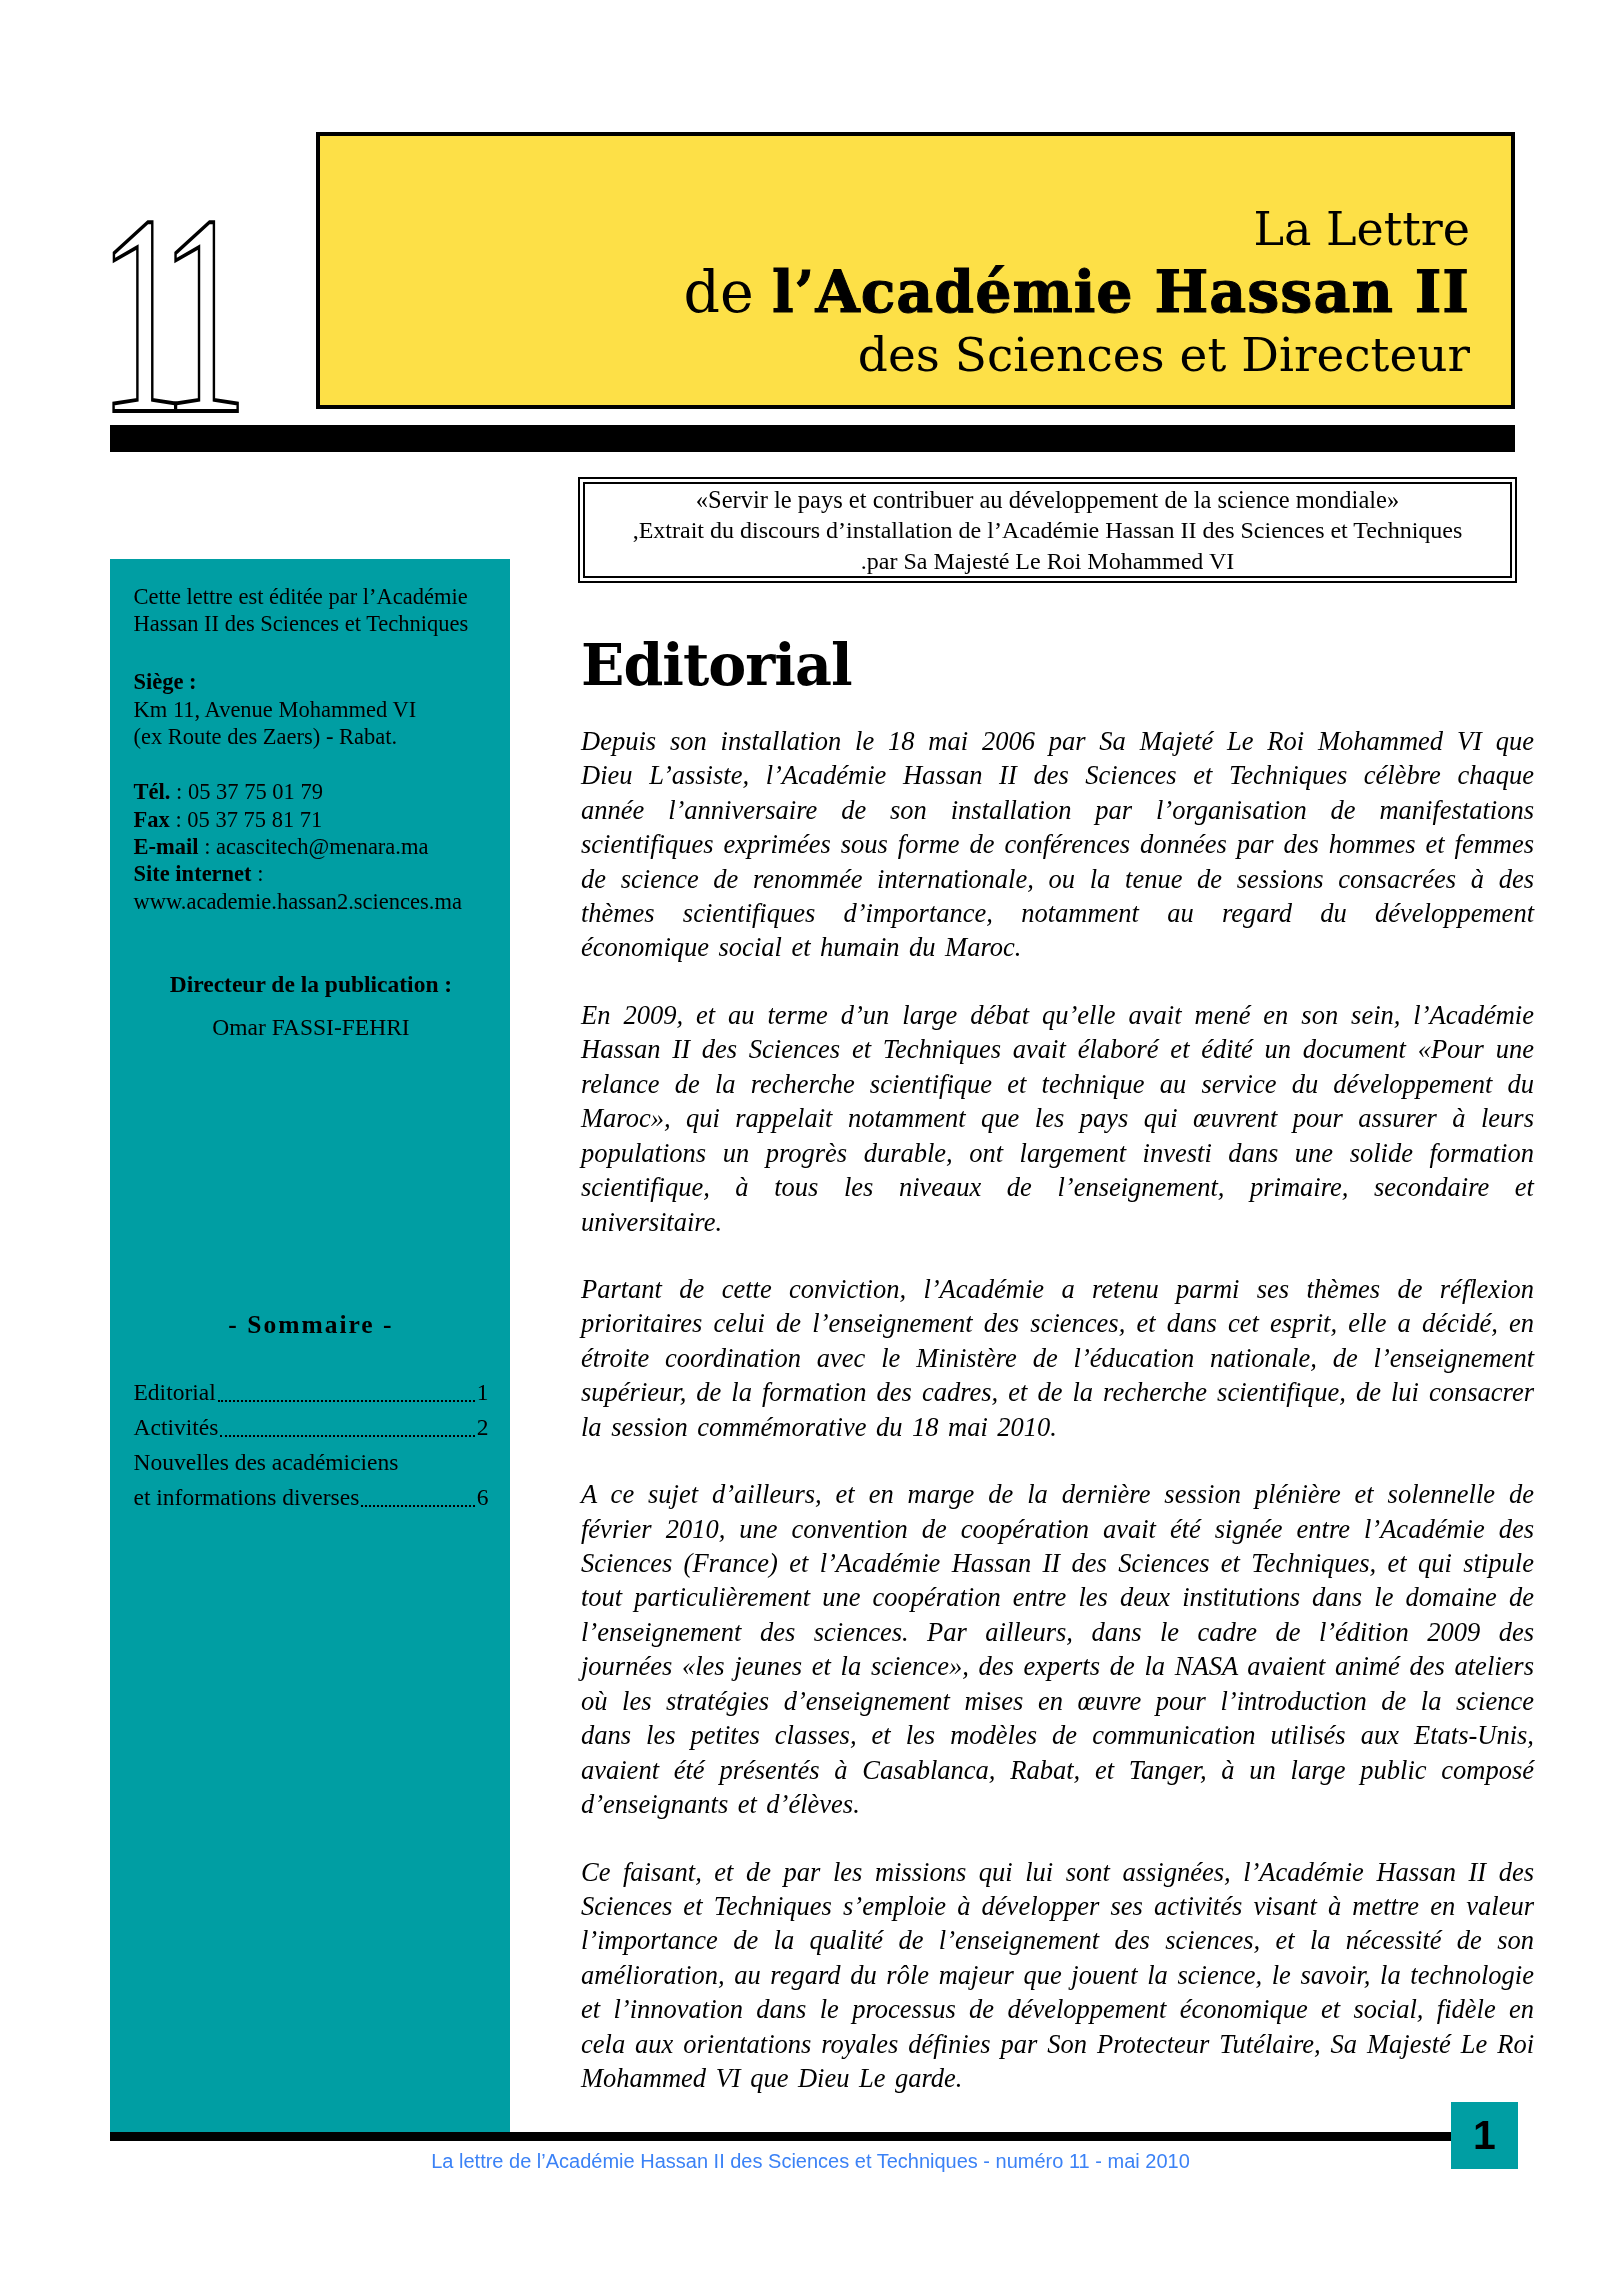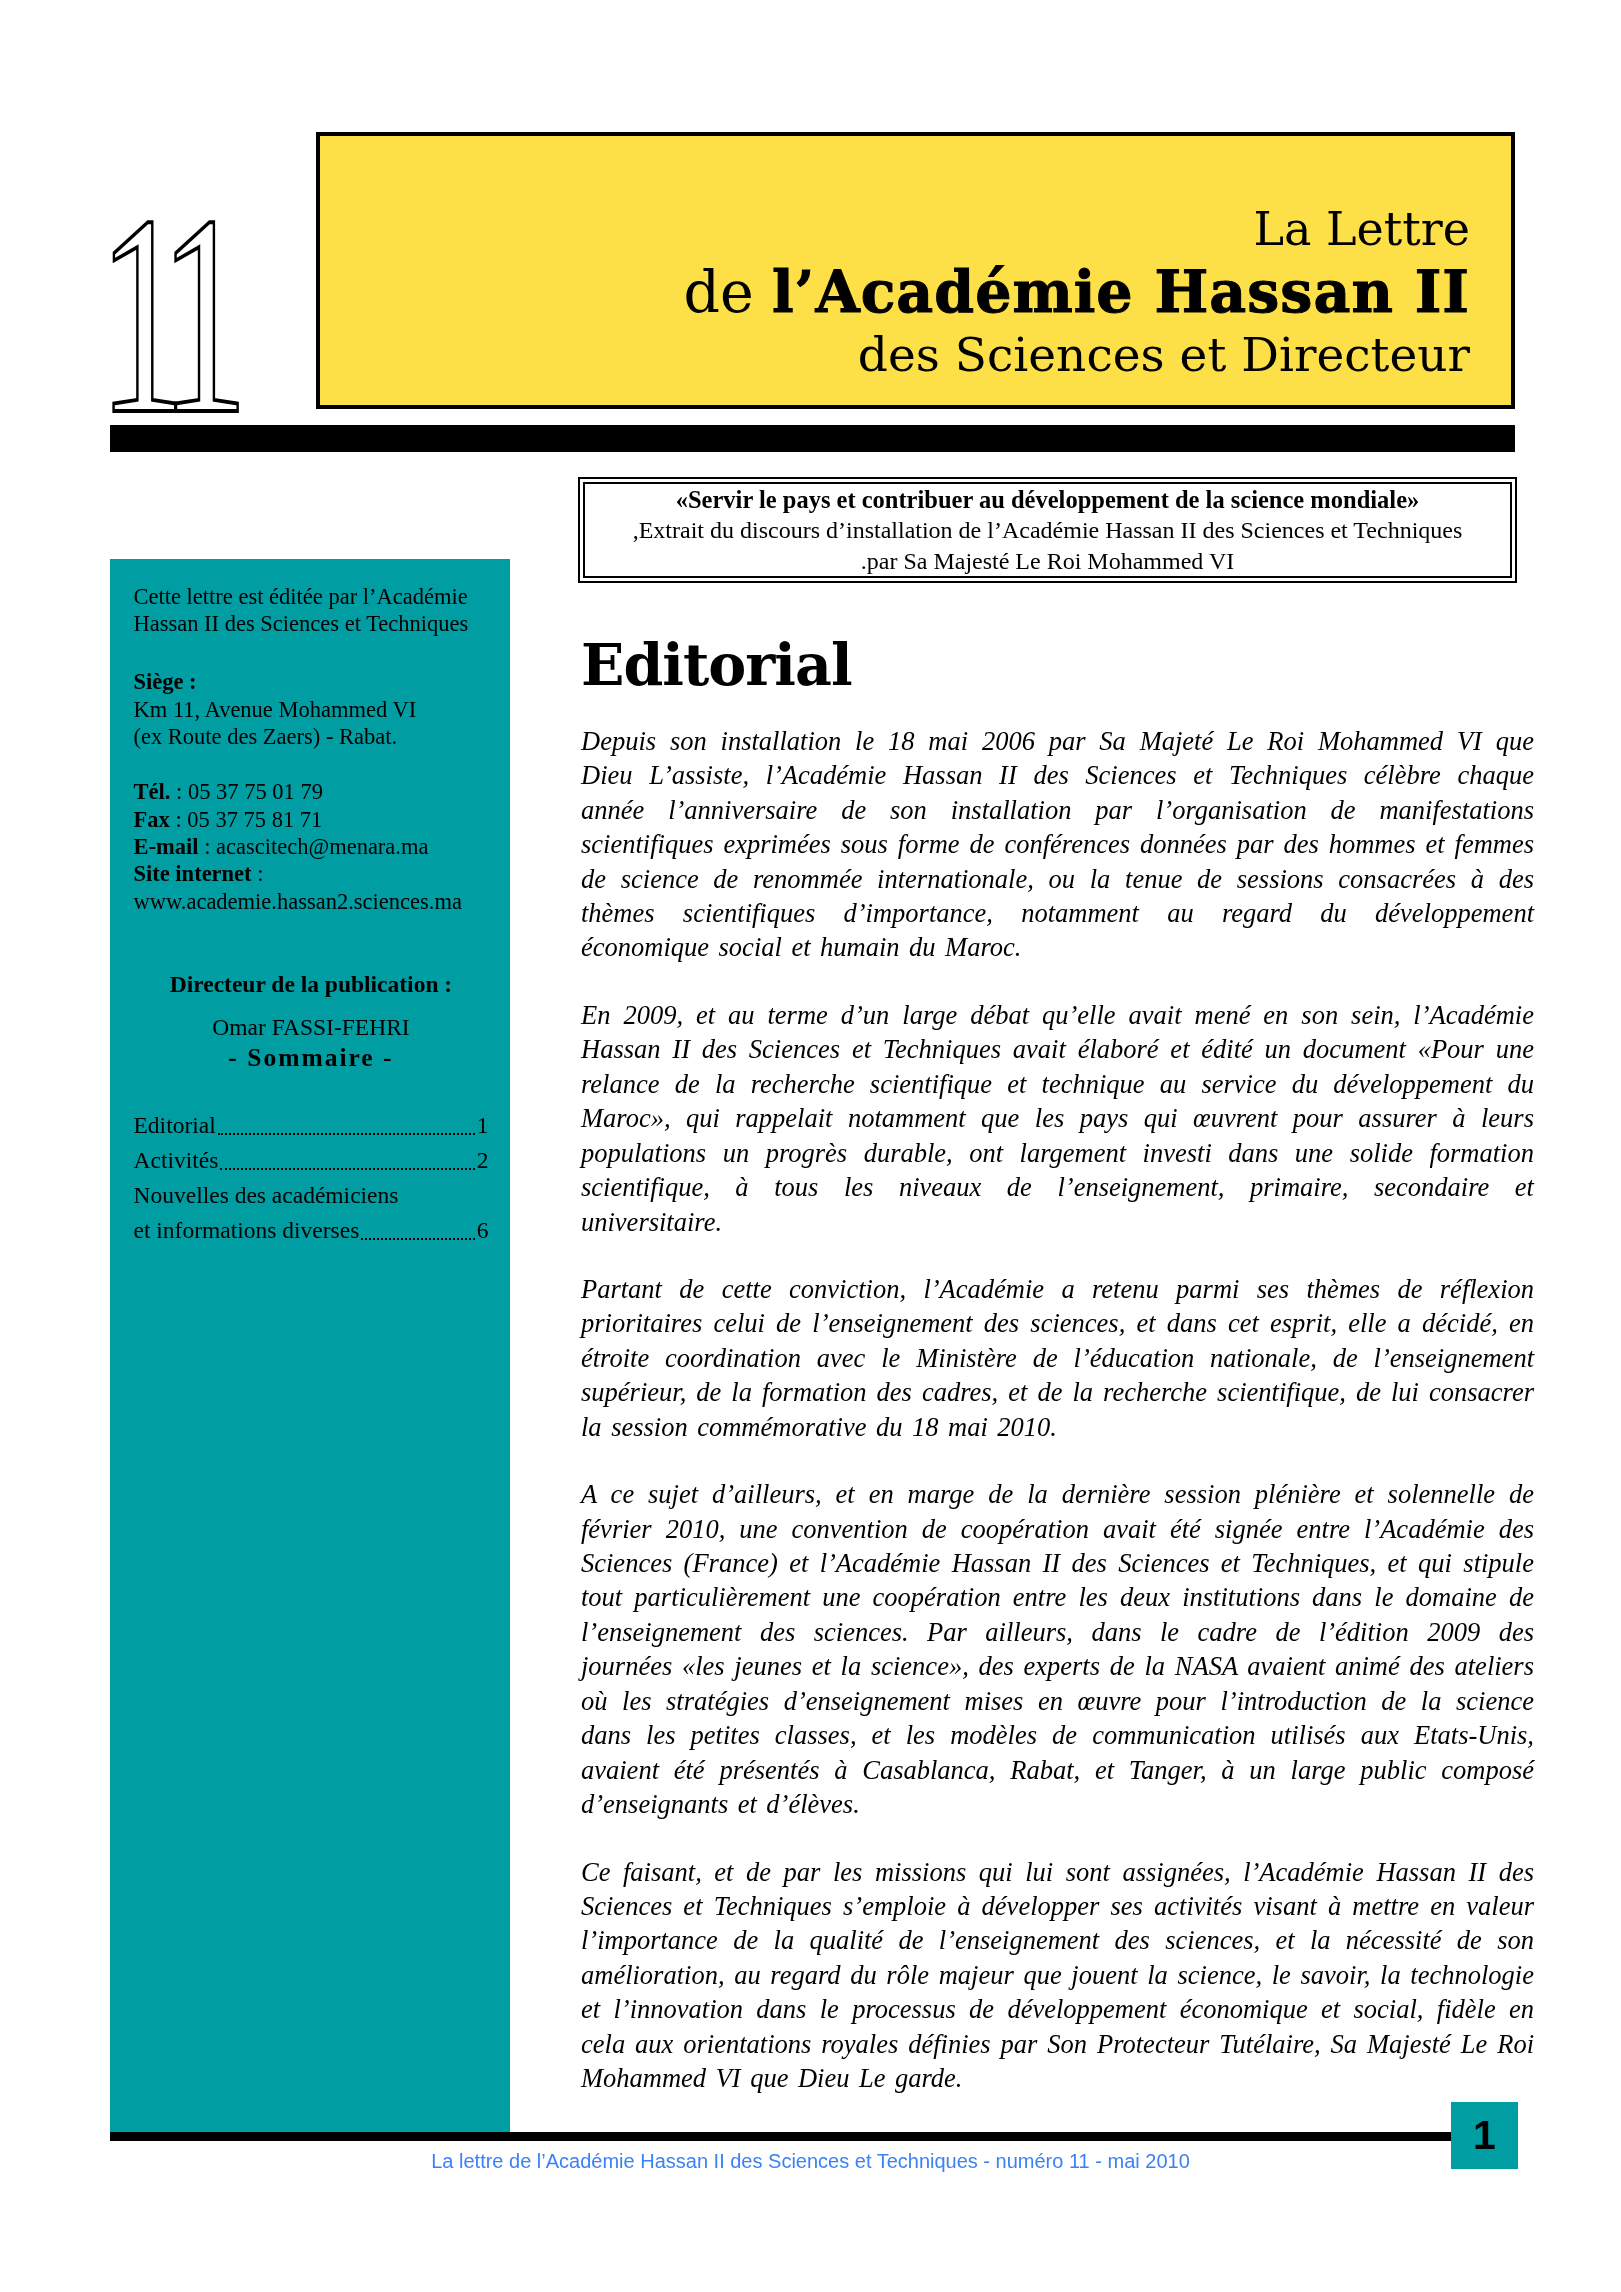--- a/index.html
+++ b/index.html
@@ -89,21 +89,21 @@
     box-sizing: border-box;
     border: 2px solid #000;
     width: 100%;
     height: 100%;
     display: flex;
     flex-direction: column;
     justify-content: center;
     text-align: center;
     gap: 2px;
   }
-  .quote-main { font-size: 24.5px; font-weight: bold; line-height: 1.2; }
+  .quote-main { font-size: 24.5px; font-weight: normal; line-height: 1.2; }
   .quote-attr { font-size: 24px; line-height: 1.2; }
 
   
   .sidebar {
     position: absolute;
     left: 110px;
     top: 559px;
     width: 400px;
     height: 1573px;
     box-sizing: border-box;
@@ -120,20 +120,21 @@
     text-align: center;
     font-weight: bold;
     font-size: 23.5px;
   }
   .sb-director-name {
     margin-top: 14px;
     text-align: center;
     font-size: 23.5px;
   }
   .sb-sommaire-title {
+    margin-top: 267px;
     text-align: center;
     font-weight: bold;
     font-size: 25.5px;
     letter-spacing: 2px;
   }
   .sb-toc { margin-top: 35px; font-size: 23.5px; }
   .toc-row { display: flex; align-items: flex-end; line-height: 35px; }
   .toc-label { flex: 0 0 auto; }
   .toc-leader {
     flex: 1 1 auto;

